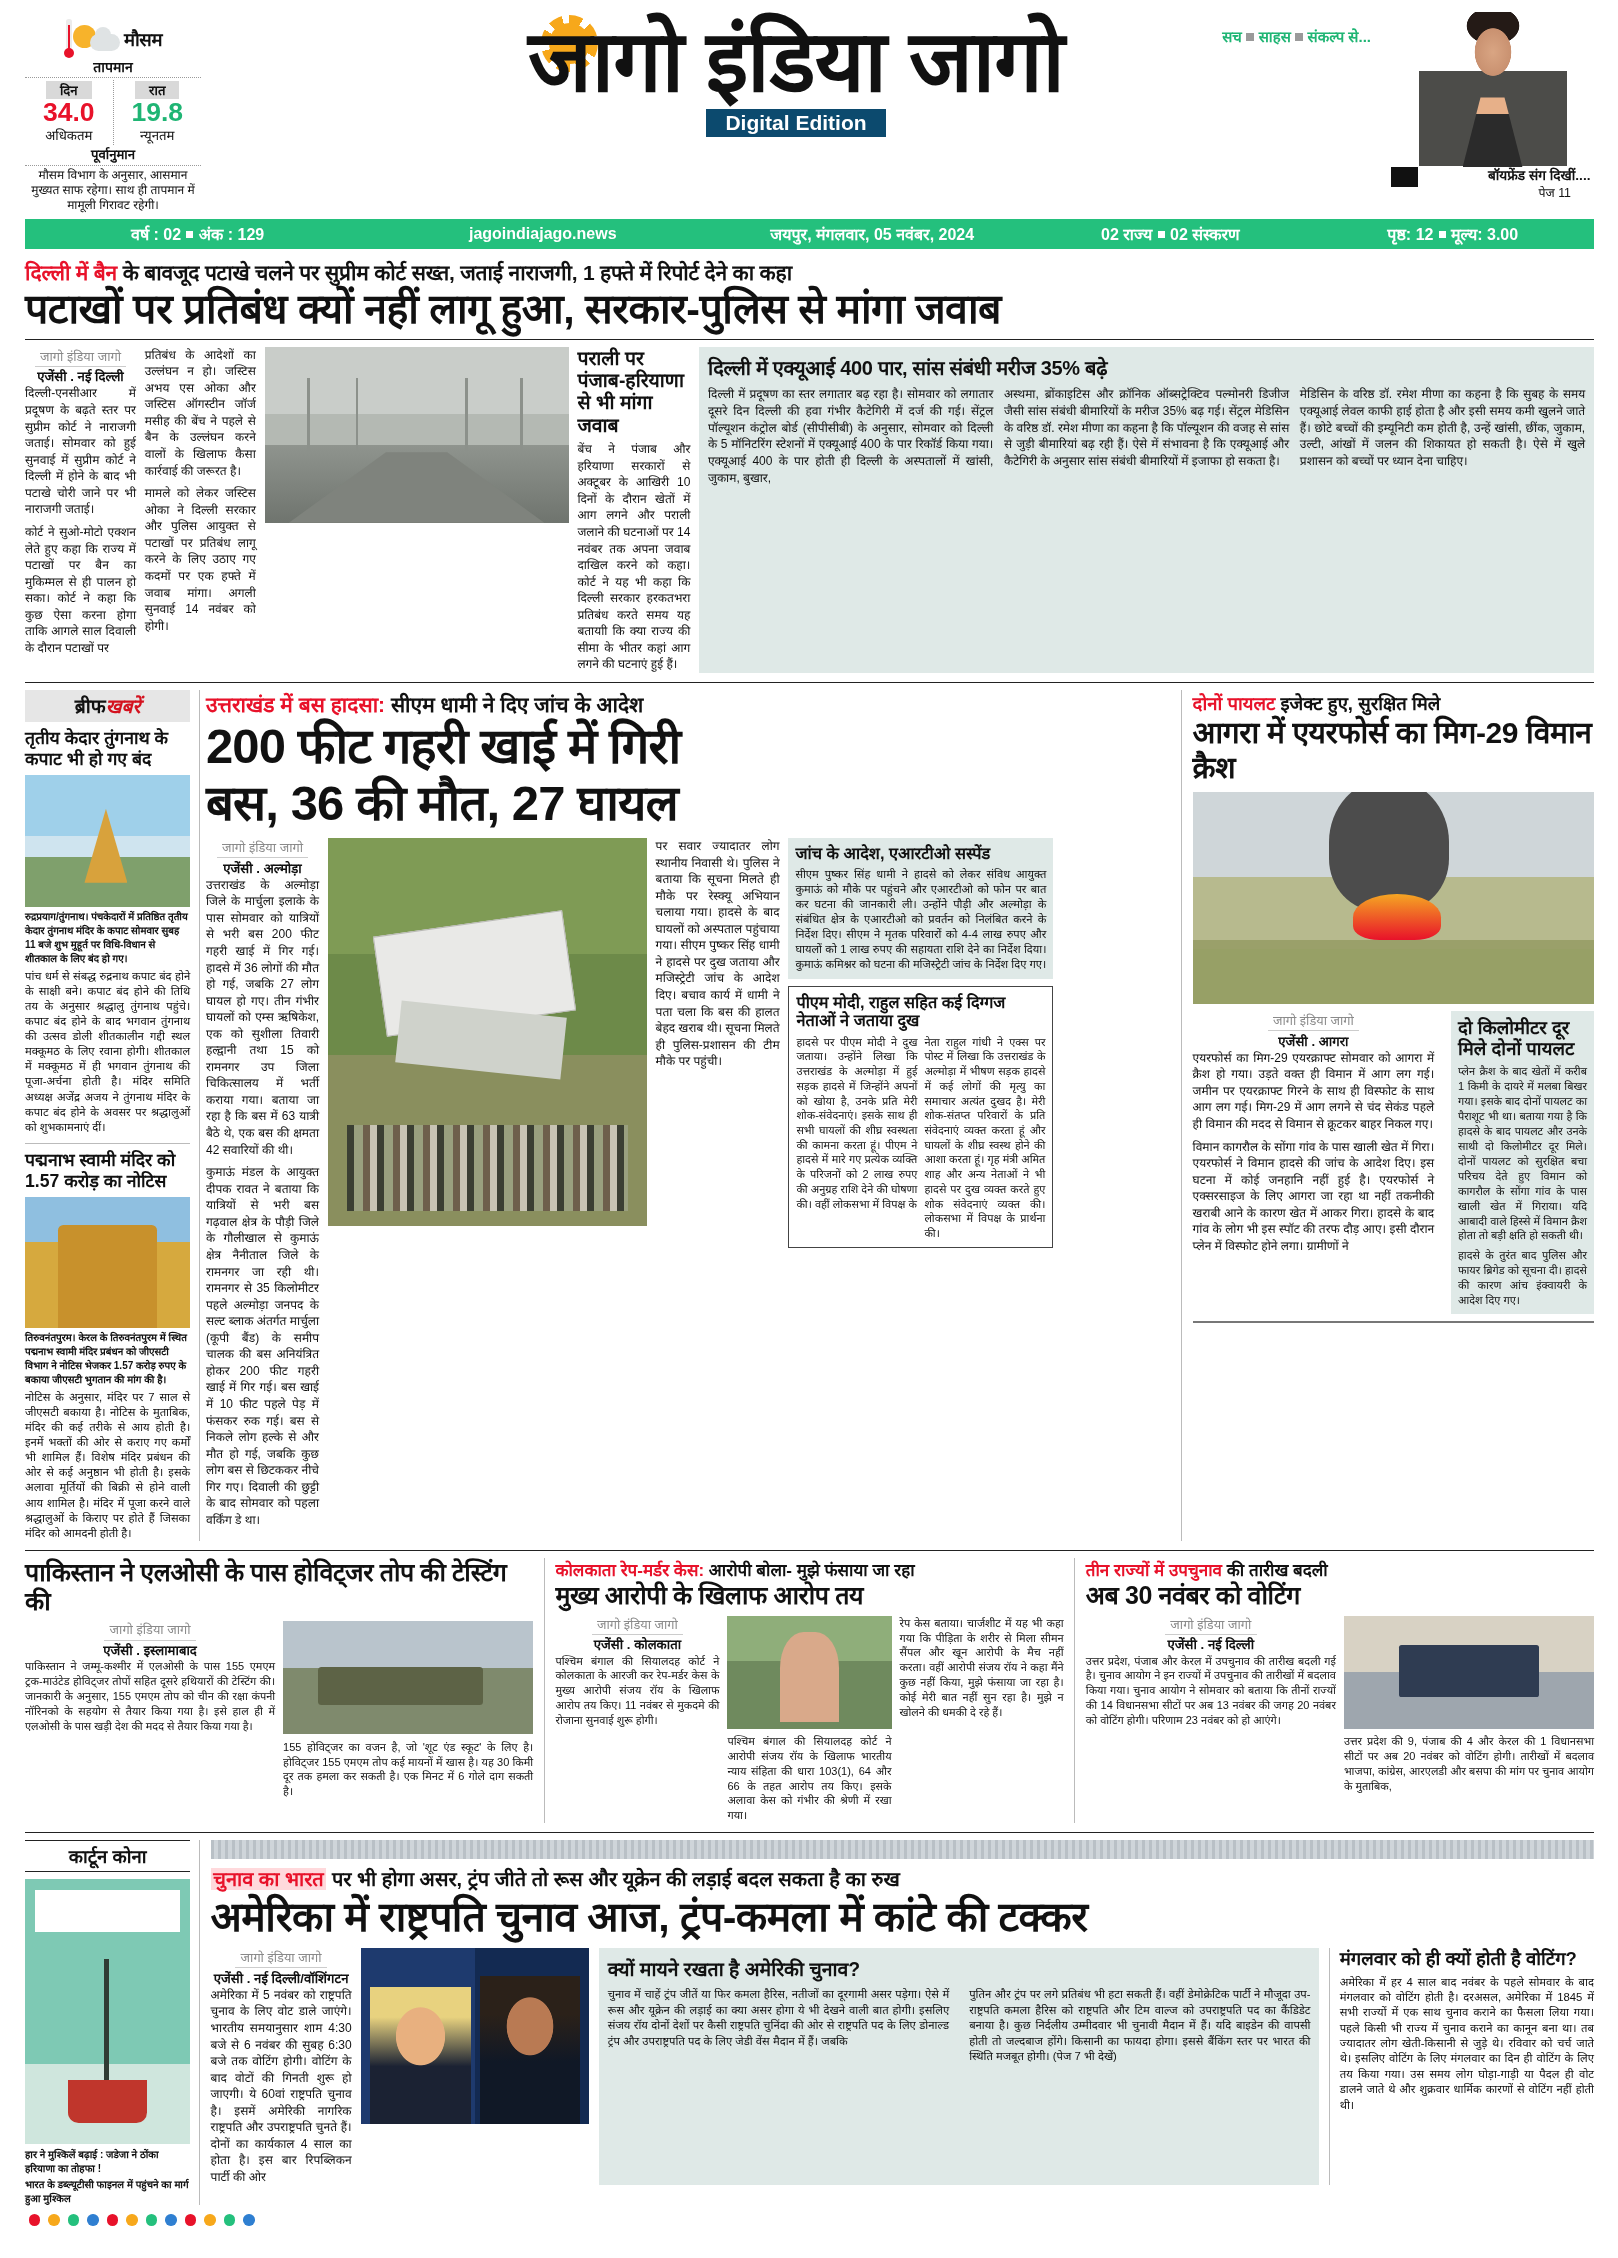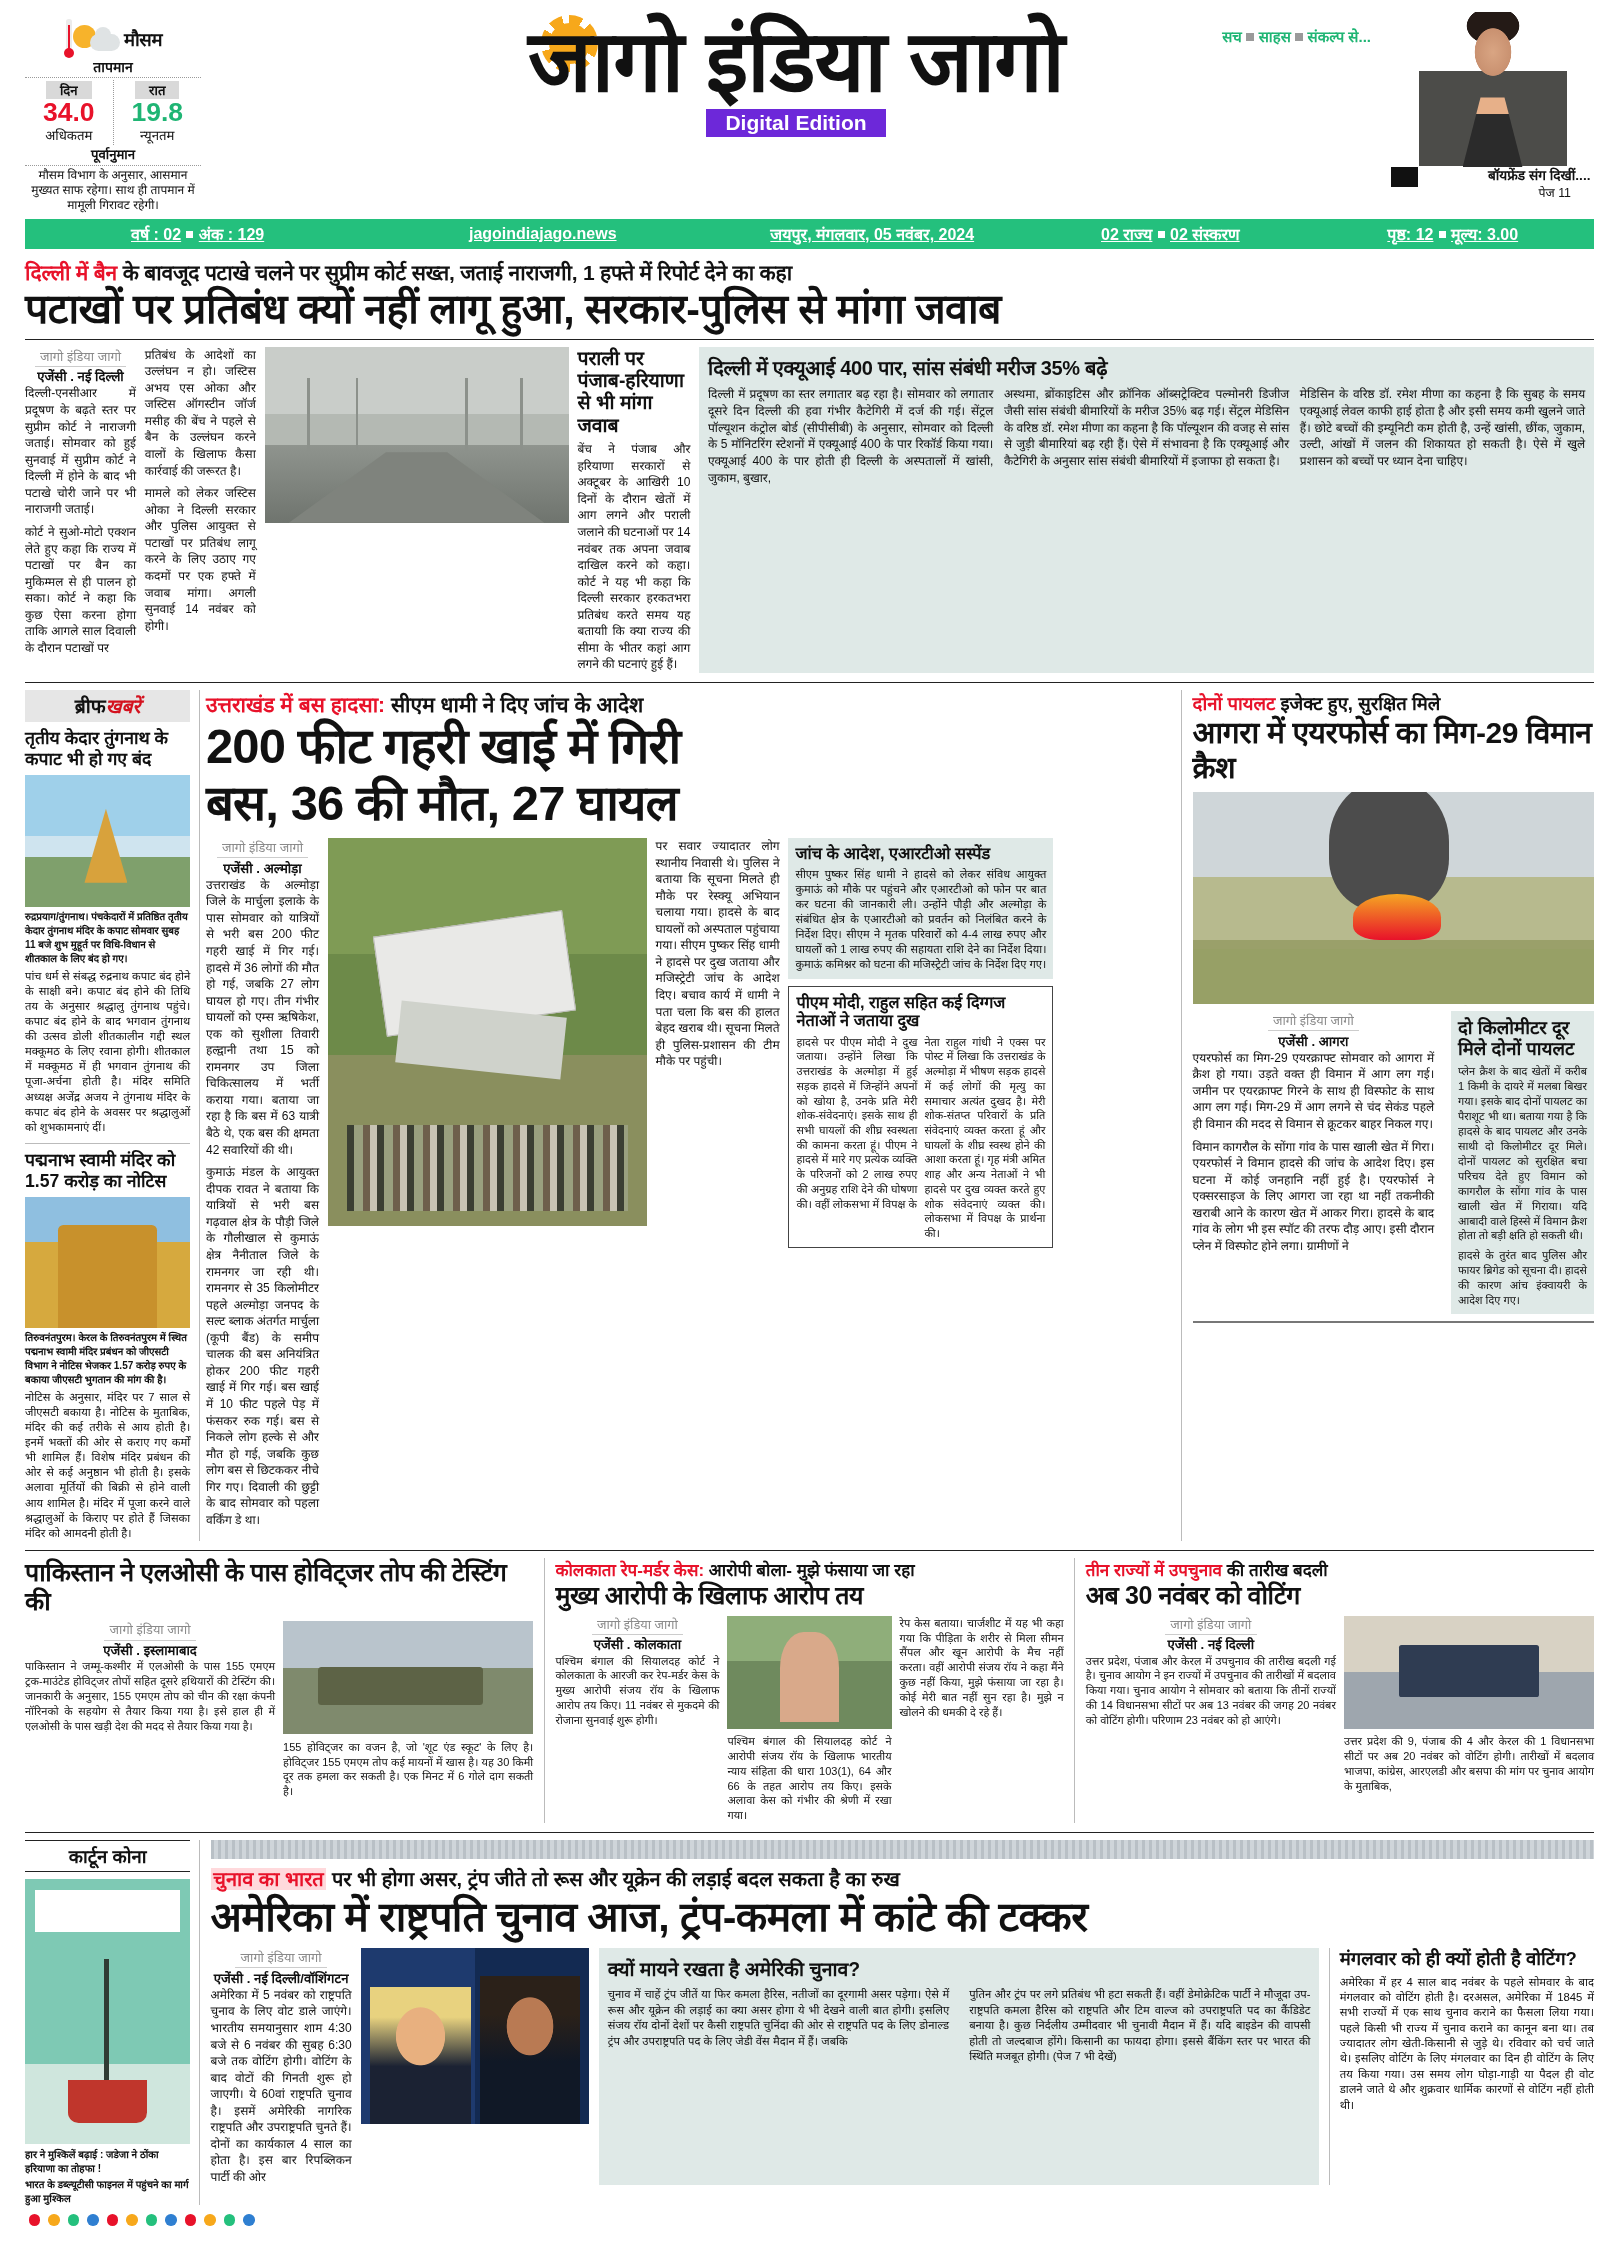--- a/index.html
+++ b/index.html
@@ -45,42 +45,42 @@
   .paper-title {
     font-family:"Liberation Sans", sans-serif;
     font-weight:bold; font-size:86px; line-height:1.0; letter-spacing:-0.9px;
     position:relative; z-index:2;
   }
   .sun-deco{position:absolute;left:50%;margin-left:-247px;top:10.6px;width:41px;height:41px;background:#f7a81b;border-radius:50%;z-index:1;}
   .sun-deco:before{content:"";position:absolute;inset:-8px;border-radius:50%;
      background:conic-gradient(#f7a81b 0 8%,transparent 8% 12.5%,#f7a81b 12.5% 20.5%,transparent 20.5% 25%,#f7a81b 25% 33%,transparent 33% 37.5%,#f7a81b 37.5% 45.5%,transparent 45.5% 50%,#f7a81b 50% 58%,transparent 58% 62.5%,#f7a81b 62.5% 70.5%,transparent 70.5% 75%,#f7a81b 75% 83%,transparent 83% 87.5%,#f7a81b 87.5% 95.5%,transparent 95.5% 100%);
      z-index:-1;}
   .digital {
-    display:inline-block; background:#6d28d9; color:#fff; font-weight:bold;
+    display:inline-block; background:#0c4a6e; color:#fff; font-weight:bold;
     font-size:21px; padding:1.8px 19.4px; margin-top:5.3px;
   }
   .celeb { width:203px; position:relative; }
   .celeb-photo {
     width:148px; height:154px; margin:0 auto;
     background:
       radial-gradient(ellipse 30px 39px at 50% 26%, #d9a583 0%, #c99170 60%, rgba(201,145,112,0) 62%),
       radial-gradient(ellipse 37px 26.5px at 50% 9%, #241a16 0%, #241a16 70%, rgba(36,26,22,0) 72%),
       linear-gradient(180deg,#ffffff 0 38%, #4c4c49 38% 100%);
     position:relative;
   }
   .celeb-photo:after{content:"";position:absolute;left:50%;margin-left:-30px;top:85px;width:60px;height:70px;
      background:linear-gradient(180deg,#e7b089 0 24%,#2b2b2b 24% 100%);clip-path:polygon(30% 0,70% 0,100% 100%,0 100%);}
   .celeb-cap { text-align:right; font-weight:bold; font-size:13.7px; margin-top:-1.8px; padding-right:3.5px;}
   .celeb-pg { text-align:right; font-size:12.4px; padding-right:23px; }
   .black-tab{position:absolute;left:0;top:155px;width:26.5px;height:19.4px;background:#111;}
 
   
   .greenbar {
     background:#24c07d; color:#fff; font-weight:bold; font-size:16px;
-    display:flex; align-items:center; height:30px; margin-top:3.5px;text-decoration:underline;
+    display:flex; align-items:center; height:30px; margin-top:3.5px;
   }
   .greenbar > div { text-align:center; }
   .gb1{width:22%;} .gb2{width:22%;} .gb3{width:20%;} .gb4{width:18%;} .gb5{width:18%;}
   .sq2{display:inline-block;width:7px;height:7px;background:#fff;margin:0 5.3px;vertical-align:1.8px;}
 
   
   .lead { padding-top:8.8px; }
   .kicker { font-size:21px; font-weight:bold; letter-spacing:-0.2px; }
   .kicker .red { color:#e8122a; }
   .lead-head { font-size:41px; font-weight:bold; line-height:1.12; letter-spacing:-0.5px; margin-top:1.8px;}

